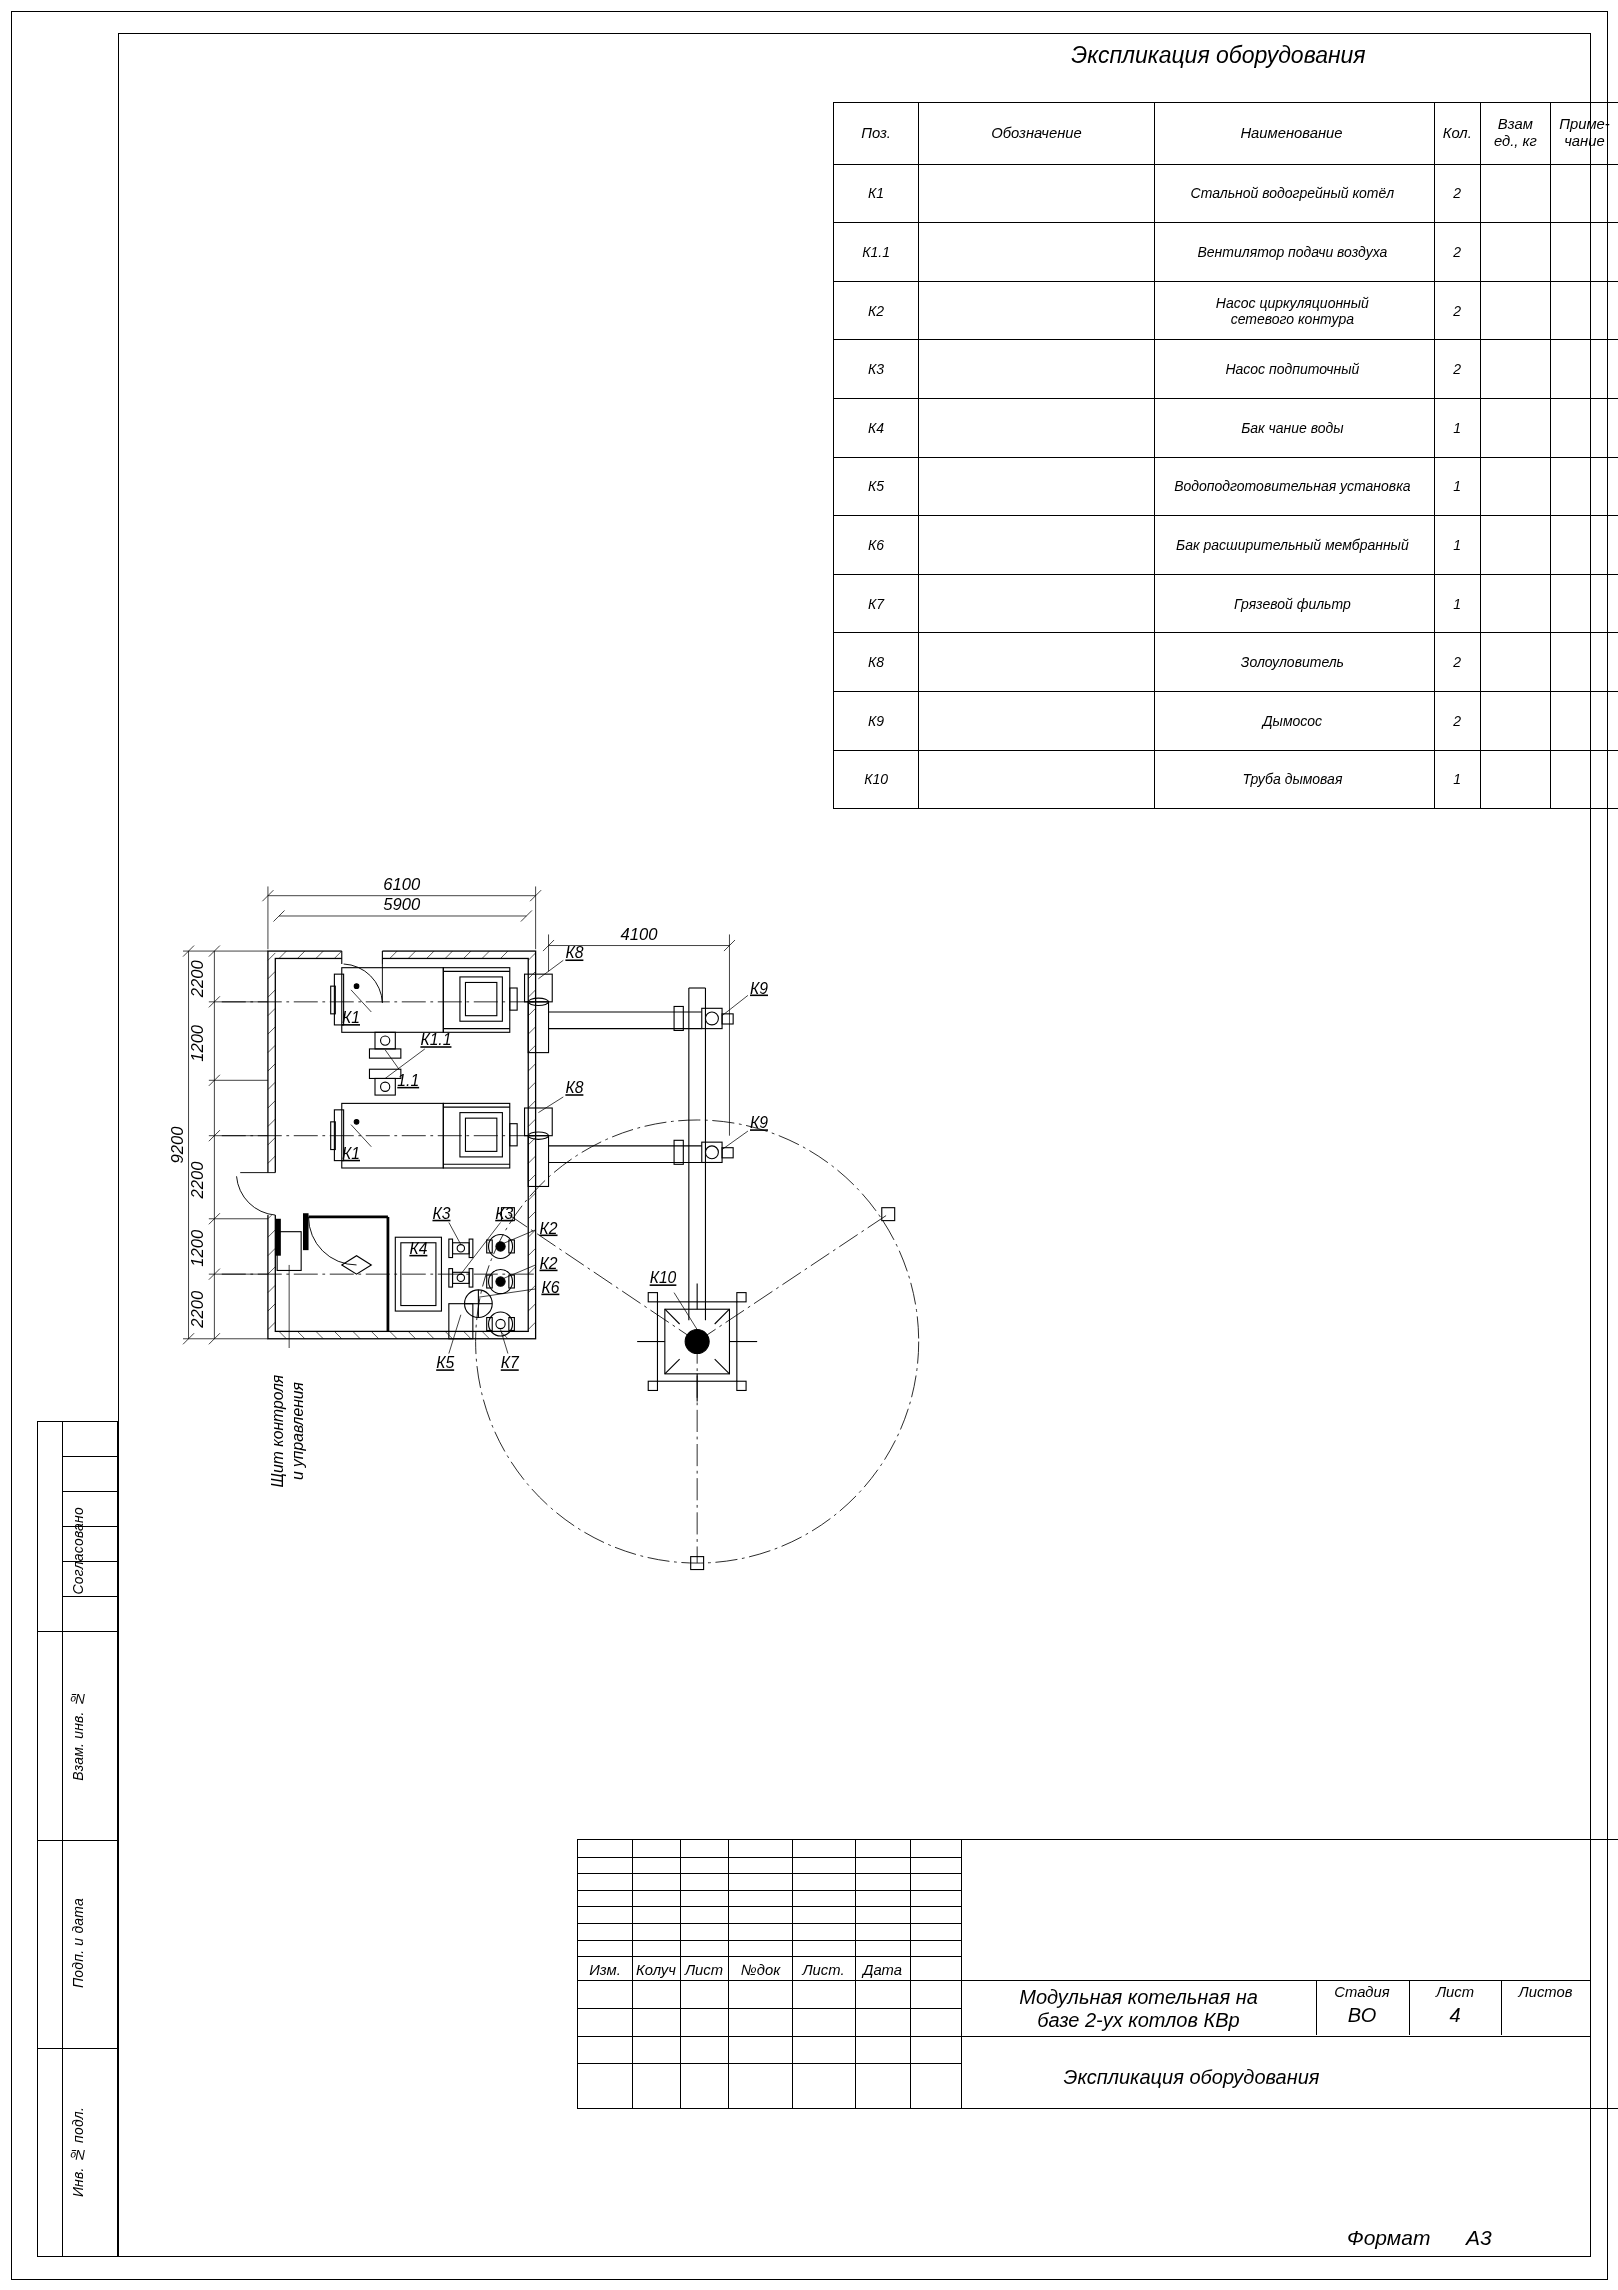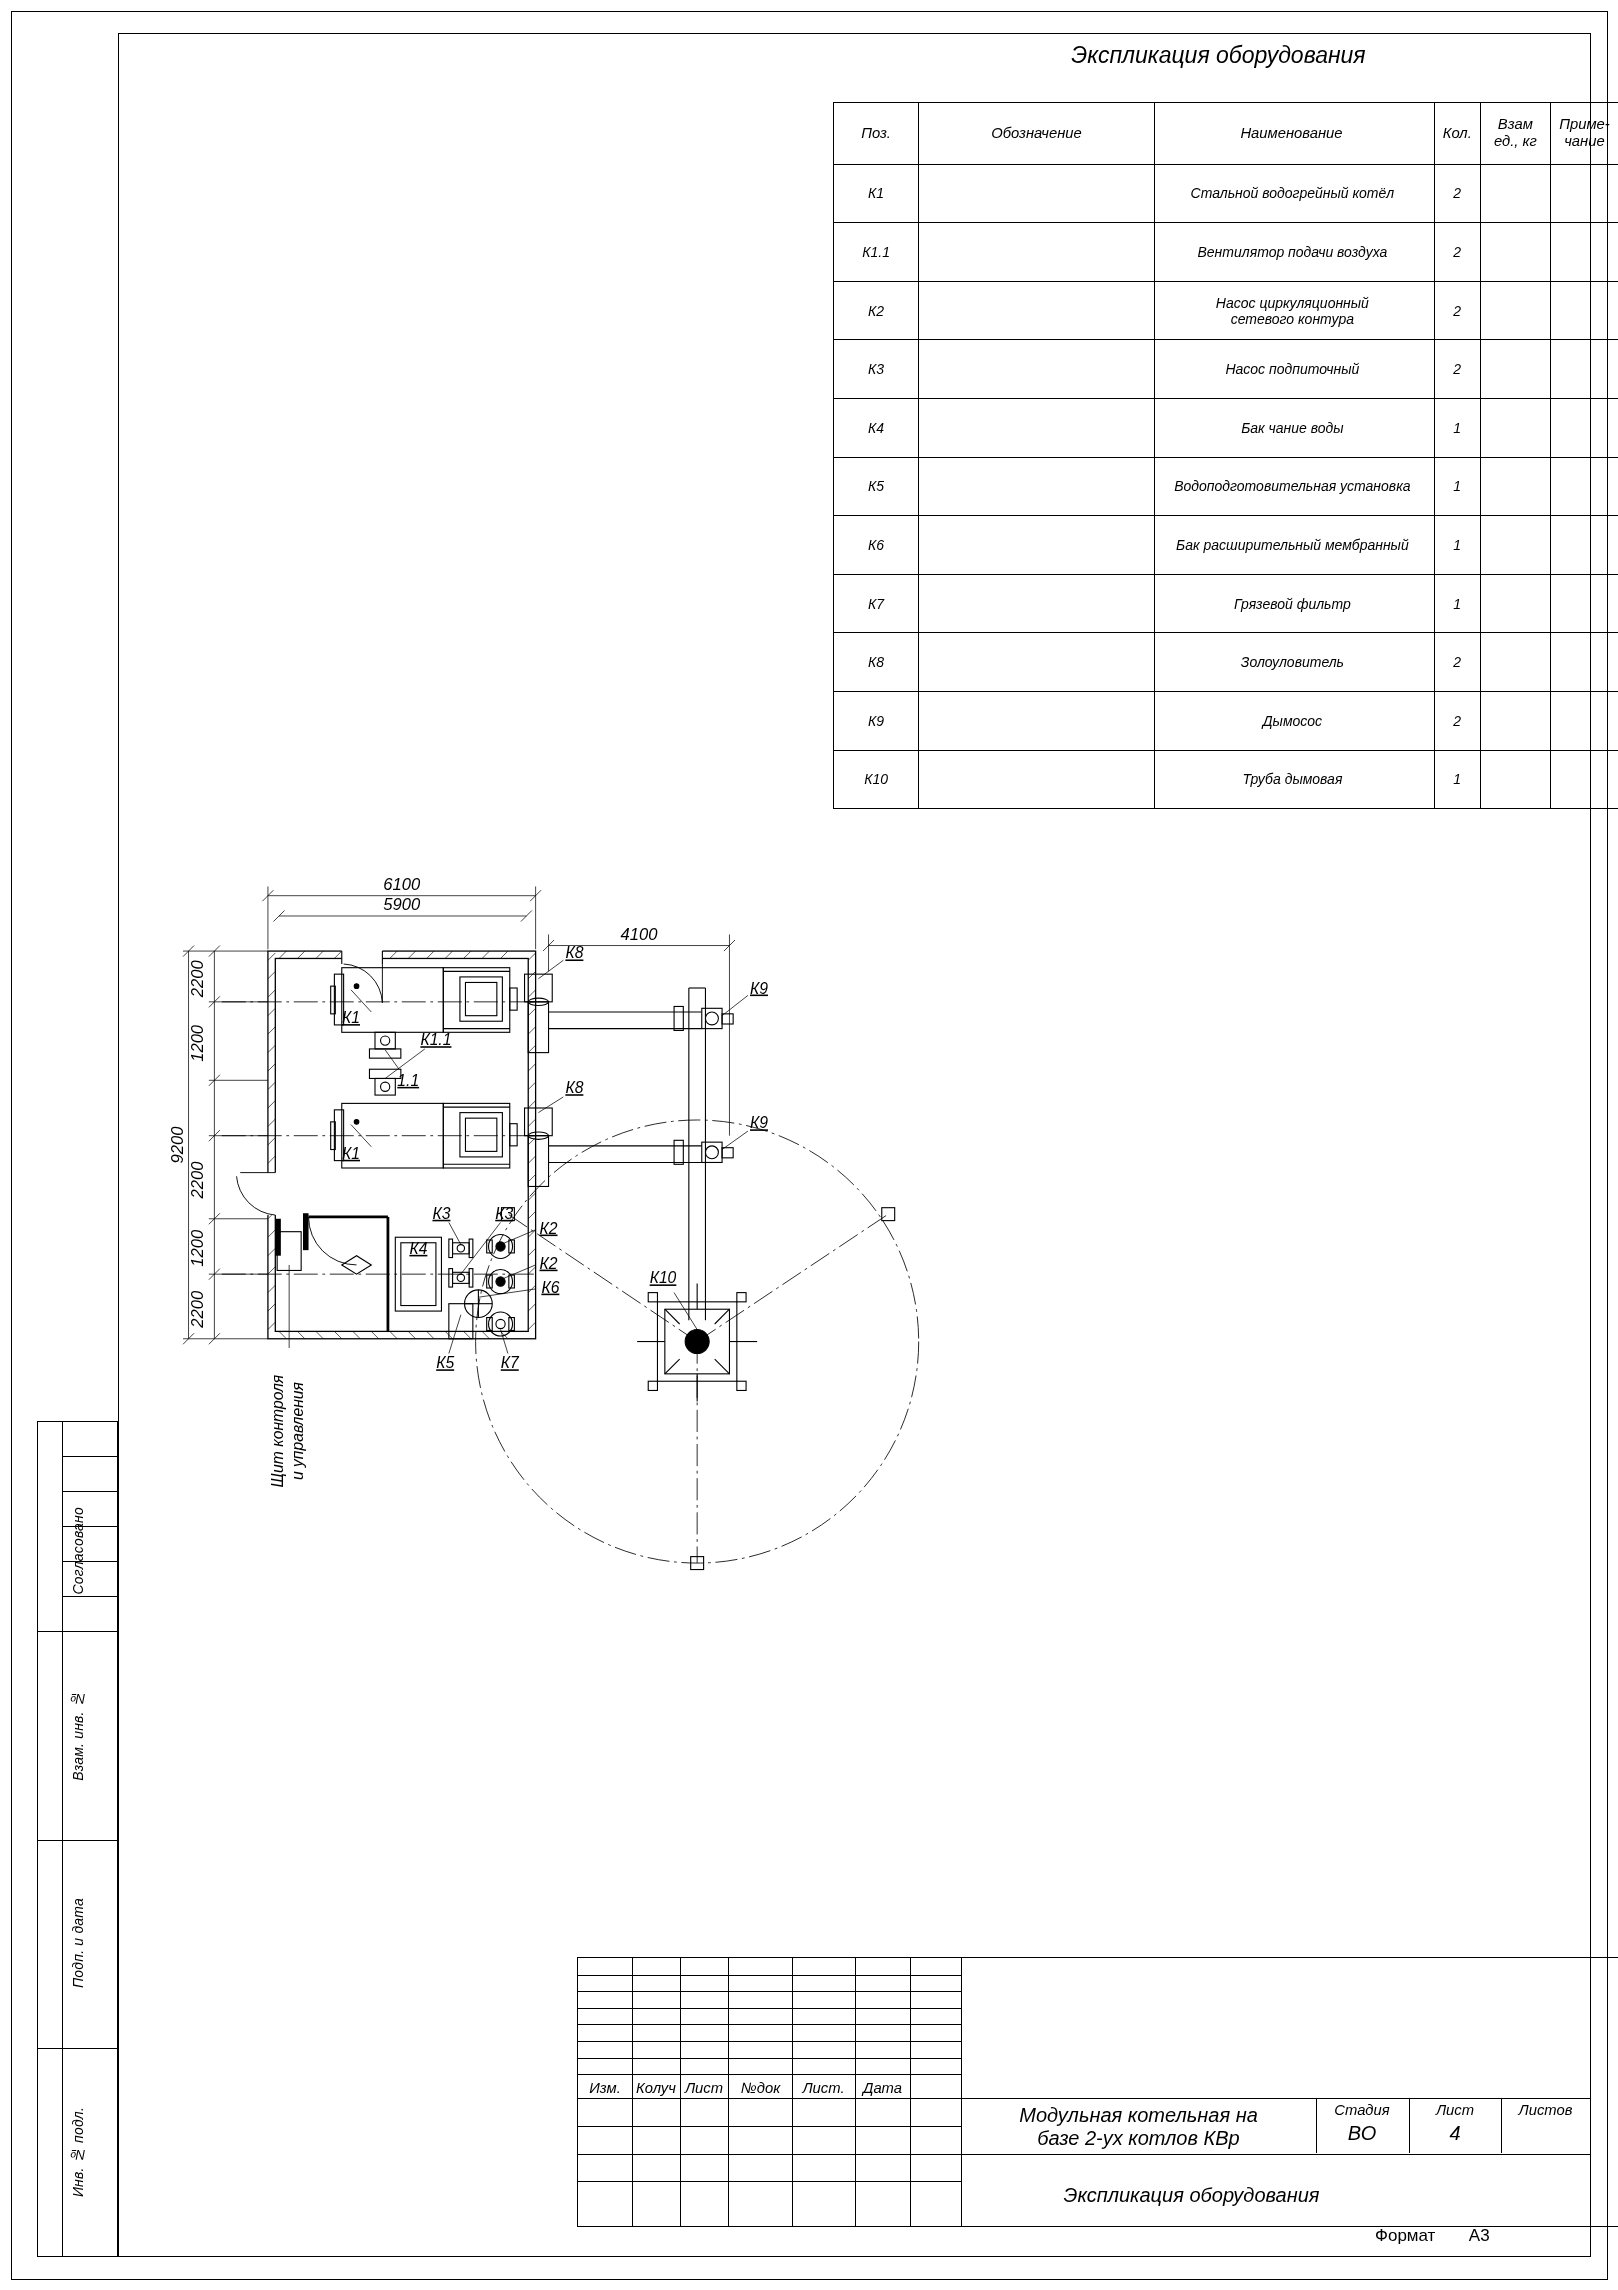--- a/index.html
+++ b/index.html
@@ -33,26 +33,26 @@
   .th-small{font-size:13px;}
 
   
   .plan{position:absolute;left:231px;top:831px;width:1200px;height:1108px;}
   svg{display:block;overflow:visible;}
   .lbl{font-style:italic;font-size:17px;}
   .lbl-u{font-style:italic;font-size:17px;text-decoration:underline;}
   .dimtxt{font-style:italic;font-size:18px;}
 
   
-  .tb{position:absolute;left:577px;top:1957px;width:1012px;height:268px;border:0.9px solid #000;padding-left:28px;}
+  .tb{position:absolute;left:577px;top:1839px;width:1012px;height:268px;border:0.9px solid #000;padding-left:28px;}
   .tb .v{position:absolute;top:0;width:0.9px;background:#000;}
   .tb .h{position:absolute;left:0;height:0.9px;background:#000;}
   .tbtxt{position:absolute;font-style:italic;font-size:14.8px;text-align:center;}
   .tbbig{position:absolute;font-style:italic;font-size:20px;text-align:center;}
-  .format{position:absolute;left:1375px;top:2226px;font-size:17px;}
+  .format{position:absolute;left:1347px;top:2226px;font-style:italic;font-size:21px;}
 </style>
 </head>
 <body>
 
 <div class="sheet">
 
   <div class="outer-frame"></div>
   <div class="inner-frame"></div>
 
   <div class="lstamp">

